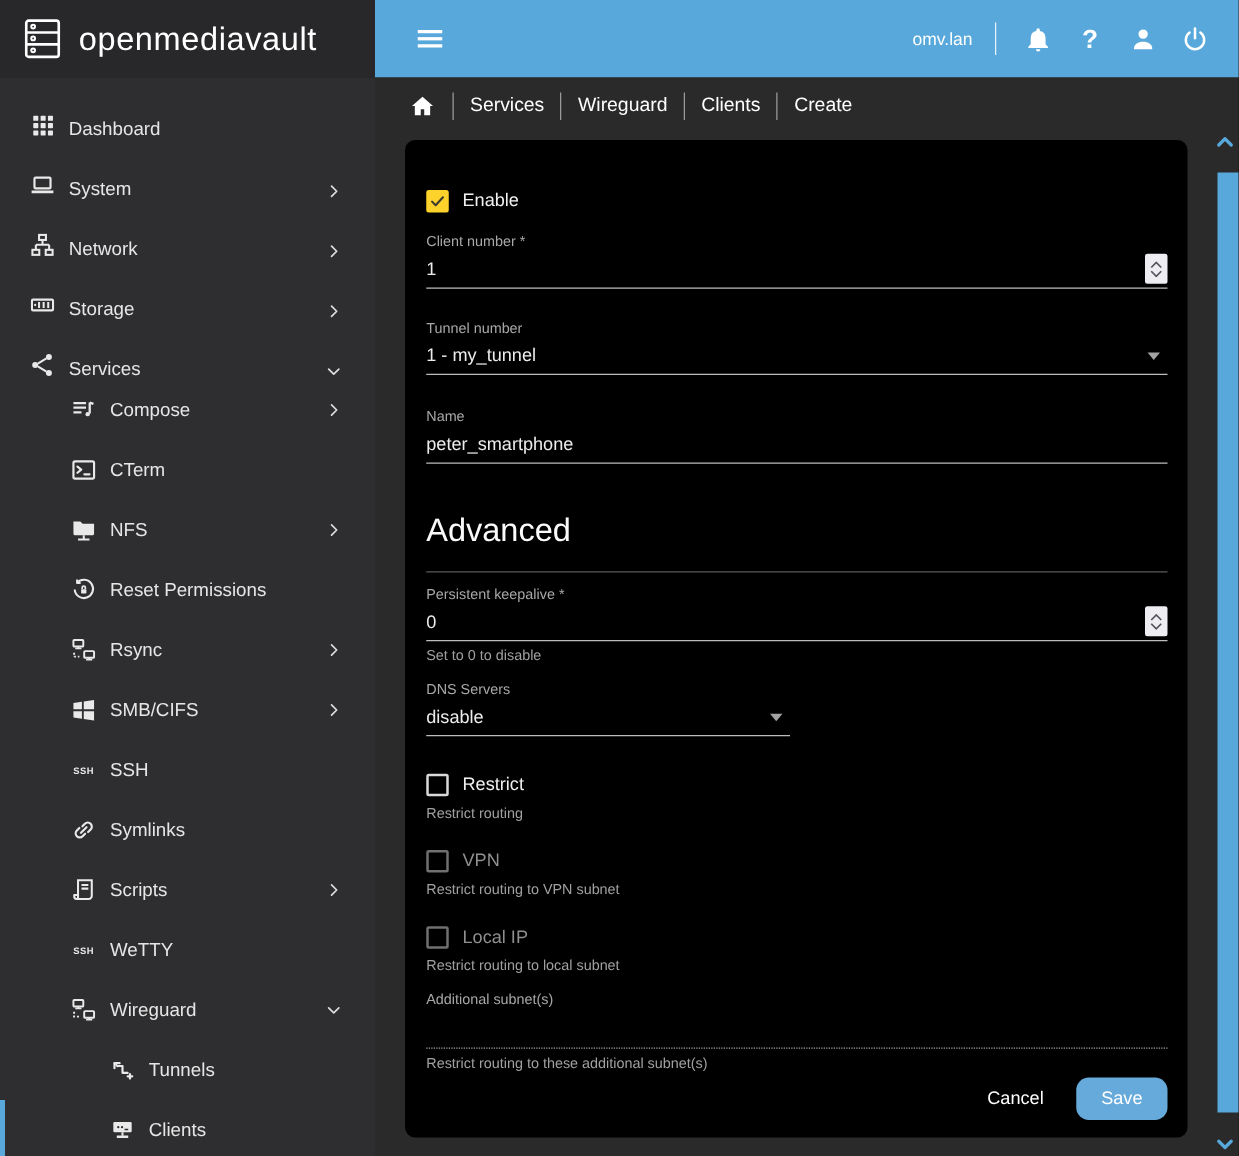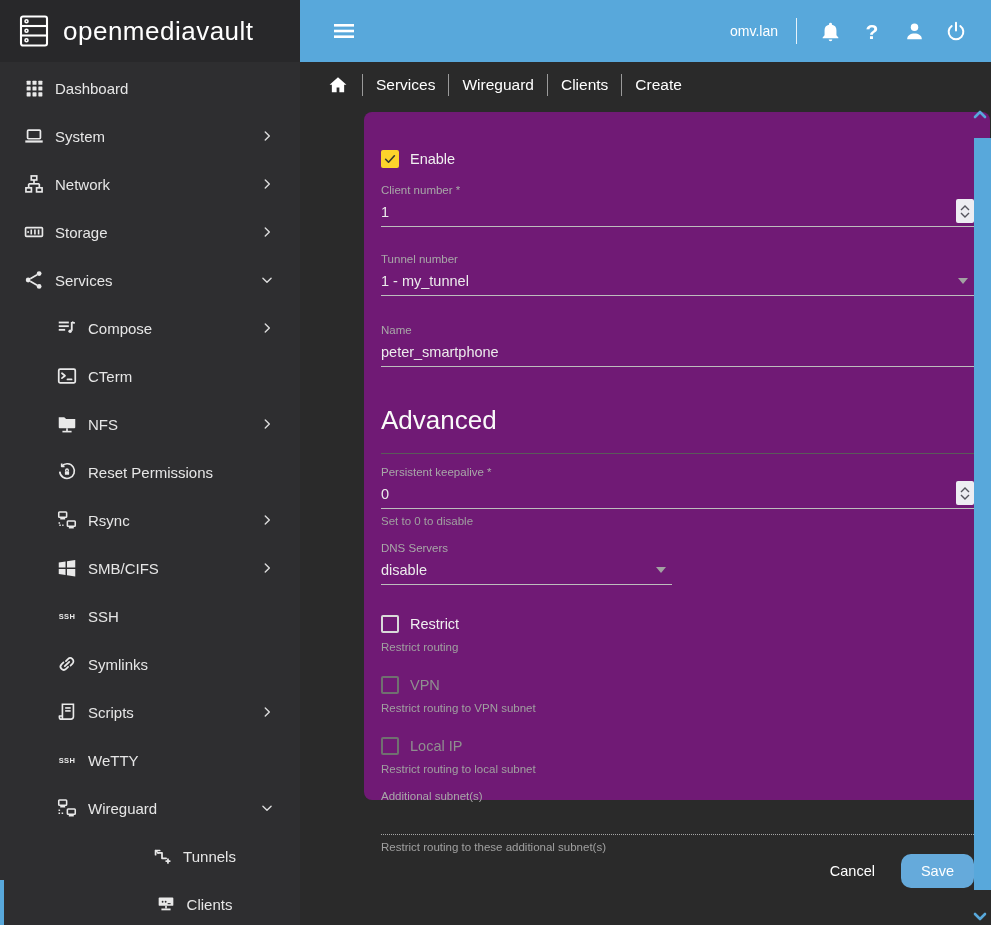--- a/index.html
+++ b/index.html
@@ -22,40 +22,40 @@
   .hostname { font-size:14px; color:#fff; margin-right:10px; }
   .topbar-divider { width:1px; height:26px; background:rgba(255,255,255,.85); margin-right:8px; }
   .help-glyph { font-size:21px; font-weight:bold; line-height:1; }
 
   
   .sidebar { grid-column:1; grid-row:2; background:#2e2e30; padding-top:2px; overflow:hidden; }
   .nav-item { height:48px; display:flex; align-items:center; color:#e6e6e6; font-size:15px;
               cursor:pointer; position:relative; }
   .nav-item .nicon { width:24px; height:24px; display:flex; align-items:center; justify-content:center;
                      margin-right:9px; flex:0 0 24px; color:#e9e9e9; }
-  .lvl1 { padding-left:22px; }
+  .lvl1 { padding-left:22px;align-items:flex-end; }
   .lvl2 { padding-left:55px; }
-  .lvl3 { padding-left:86px;justify-content:center; }
+  .lvl3 { padding-left:86px; }
   .nav-chevron { margin-left:auto; margin-right:26px; display:flex; color:#dcdcdc; }
   .nav-item.active::before { content:""; position:absolute; left:0; top:0; width:4px; height:100%;
                              background:#58a8db; }
   .txt-icon { font-size:7.5px; font-weight:bold; letter-spacing:.4px; color:#e9e9e9;
               border-radius:1px; }
 
   
   .content { grid-column:2; grid-row:2; background:#2a2a2a; position:relative; overflow:hidden; }
   .breadcrumb { height:46px; display:flex; align-items:center; padding-left:27px; gap:13px;
                 color:#ffffff; font-size:15.5px; }
   .bc-sep { width:1px; height:22px; background:#9a9a9a; }
   .bc-item { cursor:pointer; }
   .bc-home { display:flex; color:#fff; cursor:pointer; }
 
   
-  .card { position:absolute; left:24px; top:50px; width:626px; height:688px; background:#701a75;
-          border-radius:8px; padding:36px 16px 12px 17px; display:flex; flex-direction:column;margin-left:40px; }
+  .card { position:absolute; left:24px; top:50px; width:626px; height:798px; background:#000000;
+          border-radius:8px; padding:36px 16px 12px 17px; display:flex; flex-direction:column; }
   .field-label { font-size:11.5px; color:#a8a8a8; line-height:13px; margin-bottom:4px; }
   .control { position:relative; border-bottom:1px solid #bdbdbd; height:26px; }
   .control input { width:100%; background:transparent; border:none; outline:none; color:#ececec;
                    font-size:14.5px; font-family:"Liberation Sans", sans-serif; padding:0; height:22px; }
   .control.dotted { border-bottom:1px dotted #a5a5a5; height:24px; margin-top:8px; }
   .spin-box { position:absolute; right:0; top:-2px; width:18px; height:24px; background:#ededf2;
               border-radius:2px; display:flex; flex-direction:column; align-items:center;
               justify-content:center; gap:1px; cursor:pointer; }
   .spin-box svg { display:block; }
   .select-arrow { position:absolute; right:6px; top:8px; width:0; height:0;

